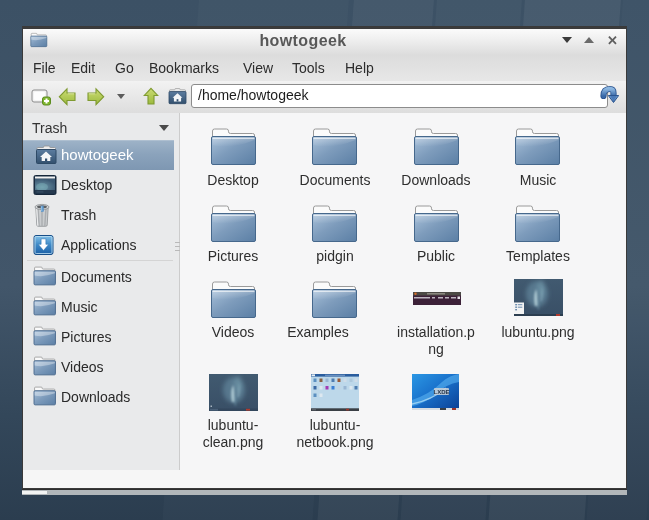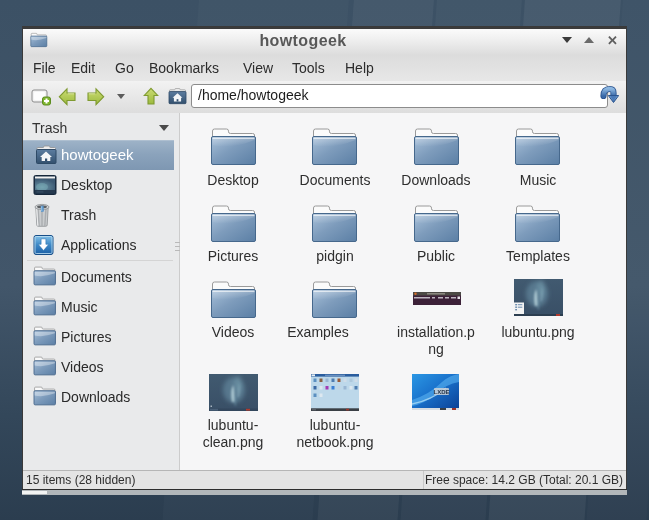--- a/index.html
+++ b/index.html
@@ -433,21 +433,16 @@
     <path d="M0 30 Q20 26 34 14" stroke="#9ed4f4" stroke-width="1.3" fill="none" opacity="0.9"></path>
     <rect x="22" y="14" width="15" height="7" rx="1" fill="#cdd2d8" opacity="0.85"></rect>
     <text x="29.5" y="19.5" font-size="6" font-family="Liberation Sans" font-weight="bold" fill="#27364a" text-anchor="middle">LXDE</text>
     <rect x="0" y="34" width="47" height="2" fill="#d8dde2"></rect>
     <rect x="28" y="34" width="6" height="2" fill="#3a3f45"></rect>
     <rect x="40" y="34" width="4" height="2" fill="#a03428"></rect>
   </svg>
   <div class="lbl" style="left:155px;top:390px">lubuntu-<br>clean.png</div>
   <div class="lbl" style="left:257px;top:390px">lubuntu-<br>netbook.png</div>
 
-  <div class="statusbar">
-    <div class="lft">15 items (28 hidden)</div>
-    <div style="position:absolute;left:400px;top:0;width:1px;height:18px;background:#c9c9c9"></div>
-    <div class="rgt">Free space: 14.2 GB (Total: 20.1 GB)</div>
-  </div>
 </div>
 <div class="bottombar">
     <div class="grip"></div>
   </div>
 
 </body></html>

